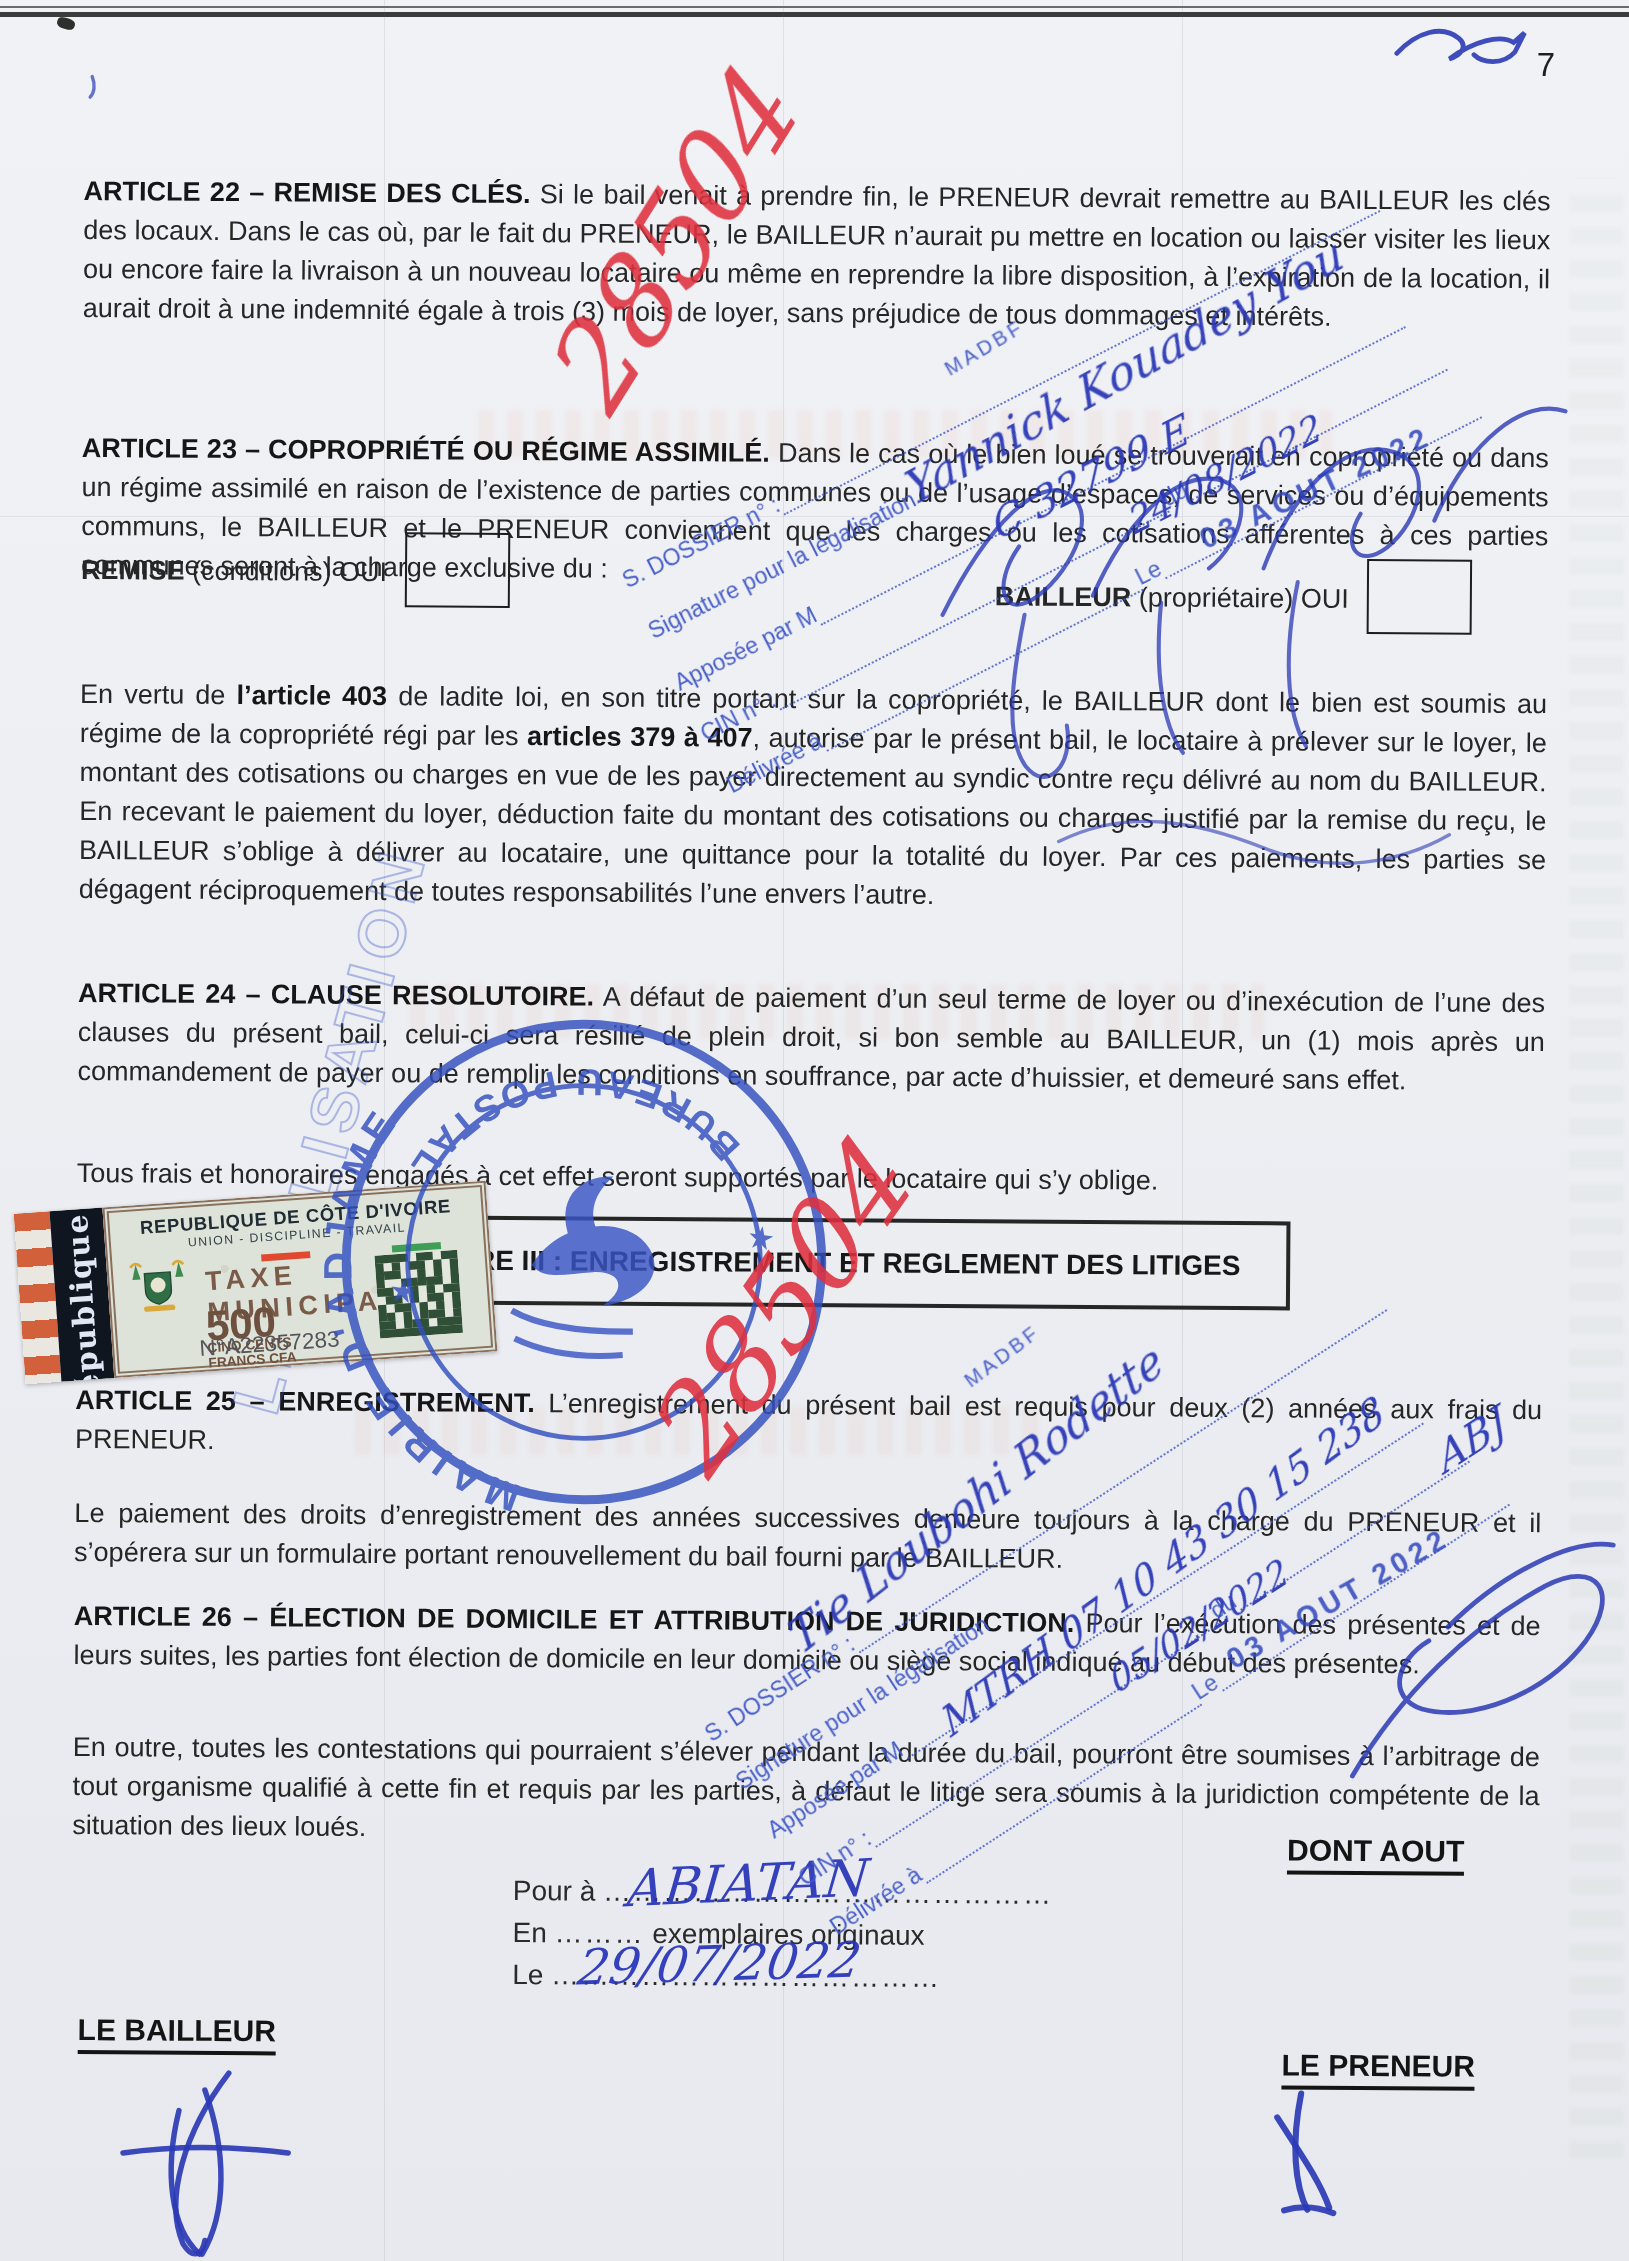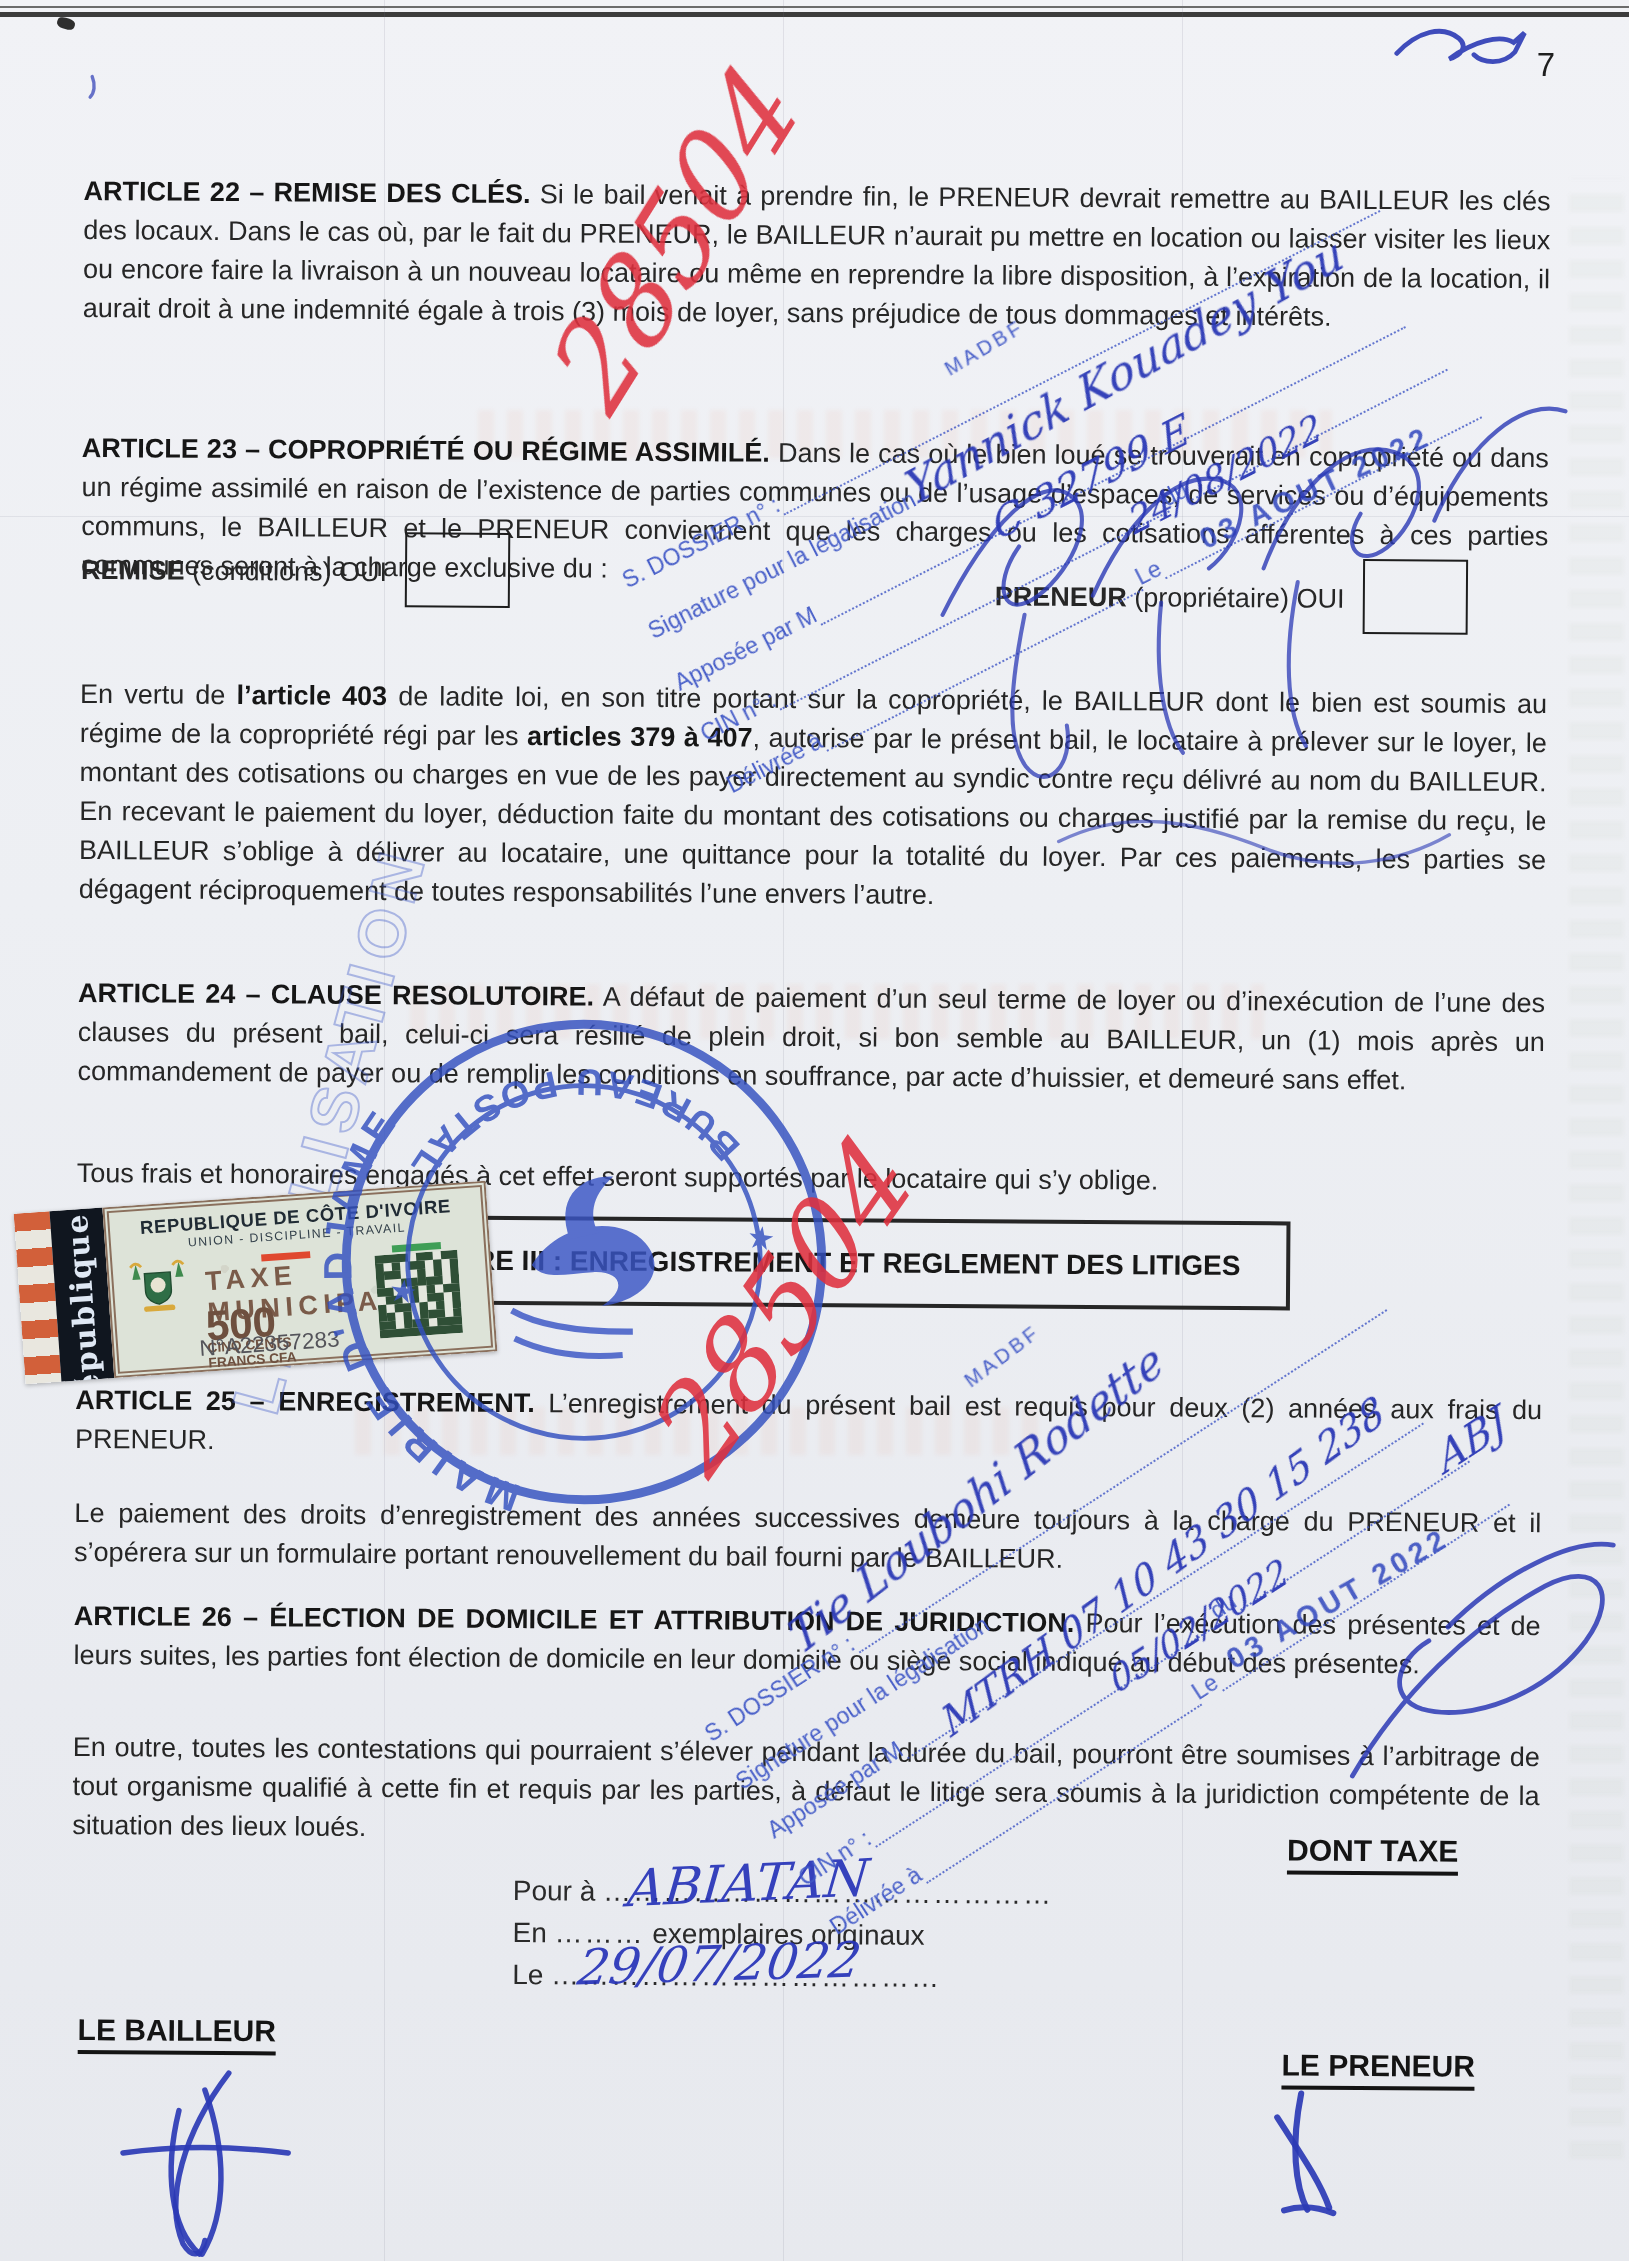--- a/index.html
+++ b/index.html
@@ -94,21 +94,21 @@
 
     <p class="para" style="top:145px"><b>ARTICLE 22 – REMISE DES CLÉS.</b><span> Si le bail venait à prendre fin, le PRENEUR devrait remettre au BAILLEUR les clés des locaux. Dans le cas où, par le fait du PRENEUR, le BAILLEUR n’aurait pu mettre en location ou laisser visiter les lieux ou encore faire la livraison à un nouveau locataire ou même en reprendre la libre disposition, à l’expiration de la location, il aurait droit à une indemnité égale à trois (3) mois de loyer, sans préjudice de tous dommages et intérêts.</span></p>
 
     <p class="para" style="top:402px"><b>ARTICLE   23 – COPROPRIÉTÉ OU RÉGIME ASSIMILÉ.</b><span>  Dans le cas où le bien loué se trouverait en copropriété ou dans un régime assimilé en raison de l’existence de parties communes ou de l’usage d’espaces,  de services ou d’équipements communs, le BAILLEUR et le PRENEUR conviennent que les charges ou les cotisations afférentes à ces parties communes seront à la charge exclusive du :</span></p>
 
     <div class="row-choices">
       <div class="choice" style="left:0;top:6.8px">
         <b>REMISE</b><span> (conditions) </span><span>OUI</span><span class="oui-box"></span>
       </div>
       <div class="choice" style="left:914px;top:27px">
-        <b>PRENEUR</b><span> (propriétaire) </span><span>OUI</span><span class="oui-box"></span>
+        <b>BAILLEUR</b><span> (propriétaire) </span><span>OUI</span><span class="oui-box"></span>
       </div>
     </div>
 
     <p class="para" style="top:648px"><span>En vertu de </span><b>l’article 403</b><span> de ladite loi, en son titre portant sur la copropriété, le BAILLEUR dont le bien est soumis au régime de la copropriété  régi par les </span><b>articles 379 à 407</b><span>, autorise par le présent bail,  le locataire à prélever sur le loyer, le montant des cotisations ou charges en vue de les payer directement au syndic contre reçu délivré au nom du BAILLEUR. En recevant le paiement du loyer, déduction faite du montant des cotisations ou charges justifié par la remise du reçu, le BAILLEUR s’oblige à délivrer au locataire, une quittance pour la totalité du loyer. Par ces paiements, les parties se dégagent réciproquement de toutes responsabilités l’une envers l’autre.</span></p>
 
     <p class="para" style="top:947px"><b>ARTICLE 24 – CLAUSE RESOLUTOIRE.</b><span> A défaut de paiement d’un seul terme de loyer ou d’inexécution de l’une des clauses du présent  bail, celui-ci sera résilié de plein droit, si bon semble au BAILLEUR, un (1) mois après un commandement de payer ou de remplir les conditions en souffrance, par acte d’huissier, et demeuré sans effet.</span></p>
 
     <p class="para" style="top:1127px">Tous frais et honoraires engagés à cet effet seront supportés par le locataire qui  s’y oblige.</p>
 
     <div class="titre-box">
@@ -116,21 +116,21 @@
       </div>
 
     <p class="para" style="top:1354px"><b>ARTICLE  25 – ENREGISTREMENT.</b><span> L’enregistrement du présent bail est requis pour  deux (2) années aux frais du PRENEUR.</span></p>
 
     <p class="para" style="top:1467px">Le paiement des droits d’enregistrement des années successives demeure toujours  à  la charge du PRENEUR et il s’opérera sur un formulaire portant renouvellement du bail fourni par le BAILLEUR.</p>
 
     <p class="para" style="top:1570px"><b>ARTICLE   26 – ÉLECTION DE DOMICILE ET ATTRIBUTION DE JURIDICTION.</b><span>  Pour l’exécution des présentes et de leurs suites, les parties font élection de domicile en leur domicile ou siège social indiqué au début des présentes.</span></p>
 
     <p class="para" style="top:1701px">En outre, toutes les contestations qui pourraient s’élever pendant la durée du bail, pourront être soumises à l’arbitrage de tout organisme qualifié à cette fin et requis par les parties, à défaut le litige sera soumis à la juridiction compétente de la situation des lieux loués.</p>
 
-    <div class="dont-acte">DONT TAXE</div>
+    <div class="dont-acte">DONT AOUT</div>
 
     <div class="fait-block">
       <div class="fait-line">
         <span>Pour à</span>
         <span class="dots">………………………………………</span>
         <span class="hw hw-fait">ABIATAN</span>
       </div>
       <div class="fait-line">
         <span>En</span>
         <span class="dots">………</span>

